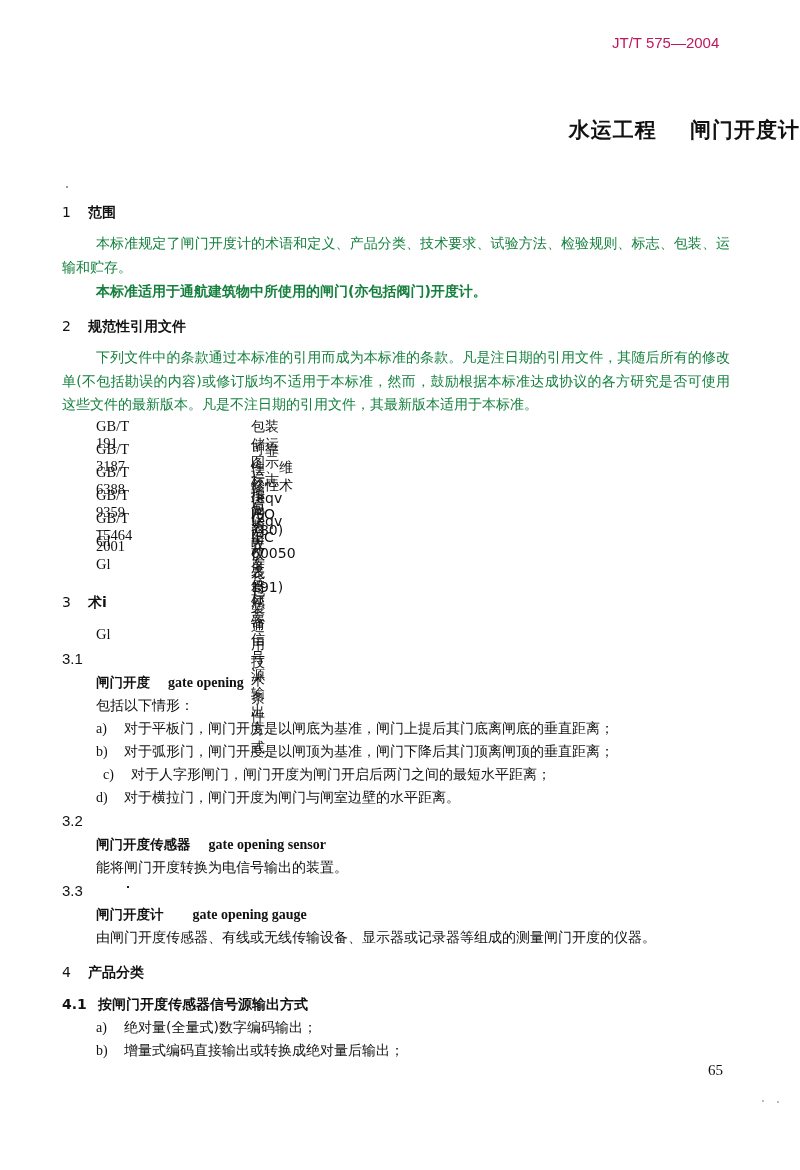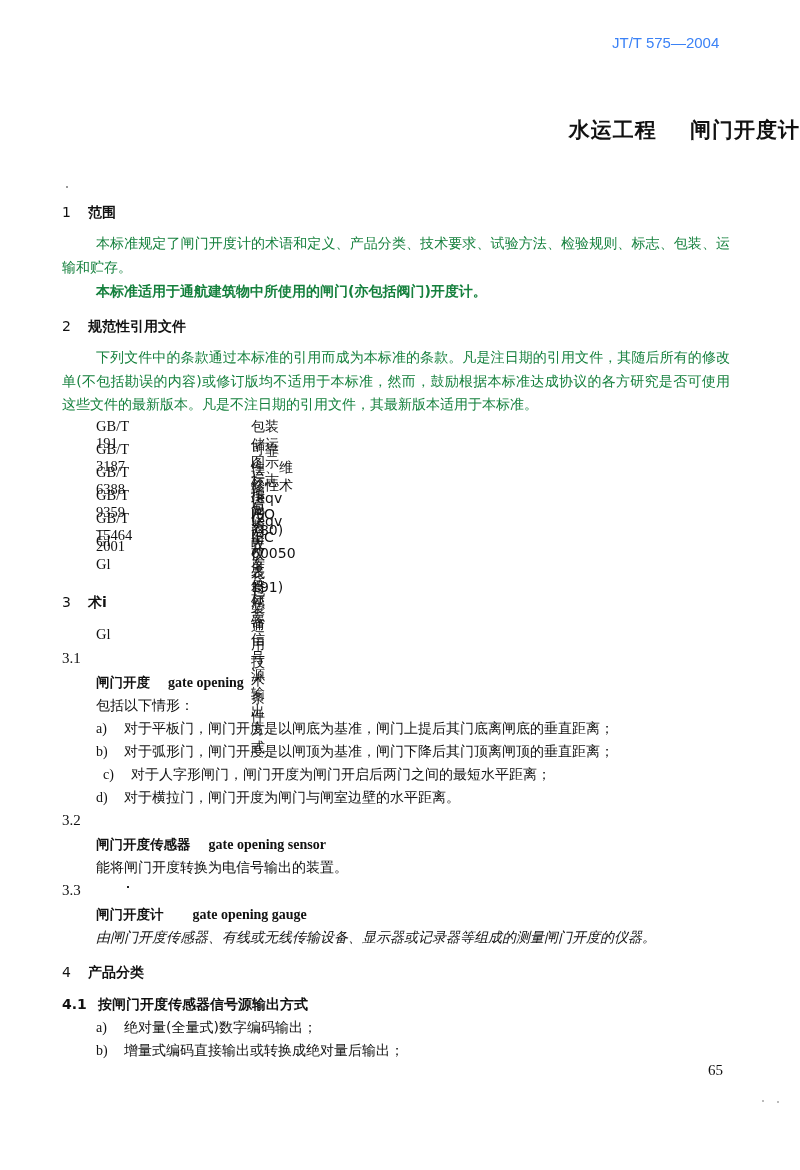--- a/index.html
+++ b/index.html
@@ -3,21 +3,21 @@
   <meta charset="utf-8">
   <style>
     html, body { margin: 0; padding: 0; background: #ffffff; }
     body {
       width: 800px; height: 1170px; position: relative; overflow: hidden;
       color: #111; font-family: "DejaVu Serif", "Liberation Serif", serif;
     }
     .std-code {
       position: absolute; left: 612px; top: 34px;
       font-family: "Liberation Sans", "DejaVu Sans", sans-serif;
-      font-size: 15px; color: #3b82f6;
+      font-size: 15px; color: #be185d;
     }
     .doc-title {
       position: absolute; left: 0; width: 800px; top: 116px; text-align: right;
       font-family: "DejaVu Sans", "Liberation Sans", sans-serif;
       font-size: 21px; font-weight: bold; letter-spacing: 1px; white-space: pre;
     }
     .abs { position: absolute; white-space: nowrap; }
     .h1 {
       font-family: "DejaVu Sans", "Liberation Sans", sans-serif;
       font-size: 14px; font-weight: bold;
@@ -27,21 +27,21 @@
     .para {
       position: absolute; left: 62px; width: 668px;
       font-family: "DejaVu Sans", "Liberation Sans", sans-serif;
       font-size: 14px; line-height: 23.5px; text-indent: 34px; color: #15803d;
       text-align: justify;
     }
     .ref-row { position: absolute; left: 96px; height: 22px; font-size: 14px; }
     .ref-code { position: absolute; left: 0; top: 0; font-family: "Liberation Serif", "DejaVu Serif", serif; font-size: 14.5px; }
     .ref-title { position: absolute; left: 155px; top: 0; font-family: "DejaVu Sans", "Liberation Sans", sans-serif; font-size: 14px; }
     .clause-num {
-      font-family: Liberation Serif, serif; font-size: 15px; text-align: right;
+      font-family: Liberation Sans, sans-serif; font-size: 15px; text-align: right;
     }
     .term {
       font-family: "DejaVu Sans", "Liberation Sans", sans-serif; font-size: 13.5px; font-weight: bold;
     }
     .term .en { font-family: "Liberation Serif", "DejaVu Serif", serif; font-weight: bold; font-size: 14px; margin-left: 18px; }
     .item { font-family: "DejaVu Sans", "Liberation Sans", sans-serif; font-size: 14px; }
     .item .lbl { display: inline-block; width: 28px; font-family: "Liberation Serif", "DejaVu Serif", serif; }
     .page-num {
       position: absolute; left: 708px; top: 1062px;
       font-family: "Liberation Serif", "DejaVu Serif", serif; font-size: 15px;
@@ -121,21 +121,21 @@
 <div class="abs term" style="left:96px; top:836px;">
   <span>闸门开度传感器</span><span class="en">gate opening sensor</span>
 </div>
 <div class="abs item" style="left:96px; top:859px;">能将闸门开度转换为电信号输出的装置。</div>
 
 <div class="abs clause-num" style="left:62px; top:882px;">3.3</div>
 <div class="speck" style="left:127px; top:886px; background:#222;"></div>
 <div class="abs term" style="left:96px; top:906px;">
   <span>闸门开度计</span><span class="en" style="margin-left:29px;">gate opening gauge</span>
 </div>
-<div class="abs item" style="left:96px; top:929px;font-style:italic;">由闸门开度传感器、有线或无线传输设备、显示器或记录器等组成的测量闸门开度的仪器。</div>
+<div class="abs item" style="left:96px; top:929px;">由闸门开度传感器、有线或无线传输设备、显示器或记录器等组成的测量闸门开度的仪器。</div>
 
 <div class="abs h1" style="left:62px; top:964px;">
   <span class="num">4</span><span>产品分类</span>
 </div>
 <div class="abs h1" style="left:62px; top:996px;">
   <span class="num-wide">4.1</span><span>按闸门开度传感器信号源输出方式</span>
 </div>
 <div class="abs item" style="left:96px; top:1019px;">
   <span class="lbl">a)</span><span>绝对量(全量式)数字编码输出；</span>
 </div>

